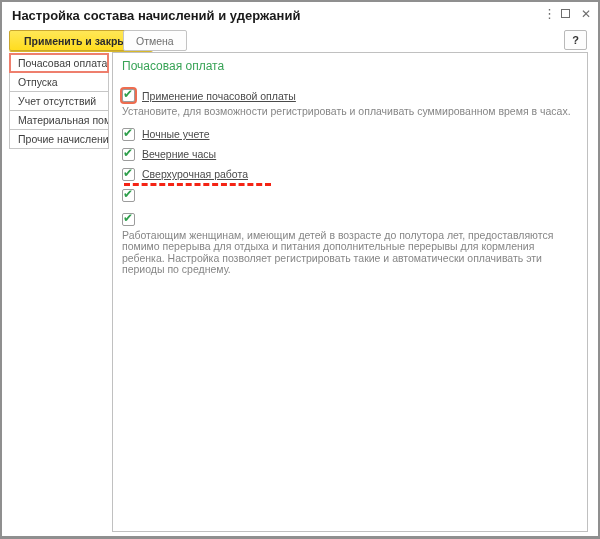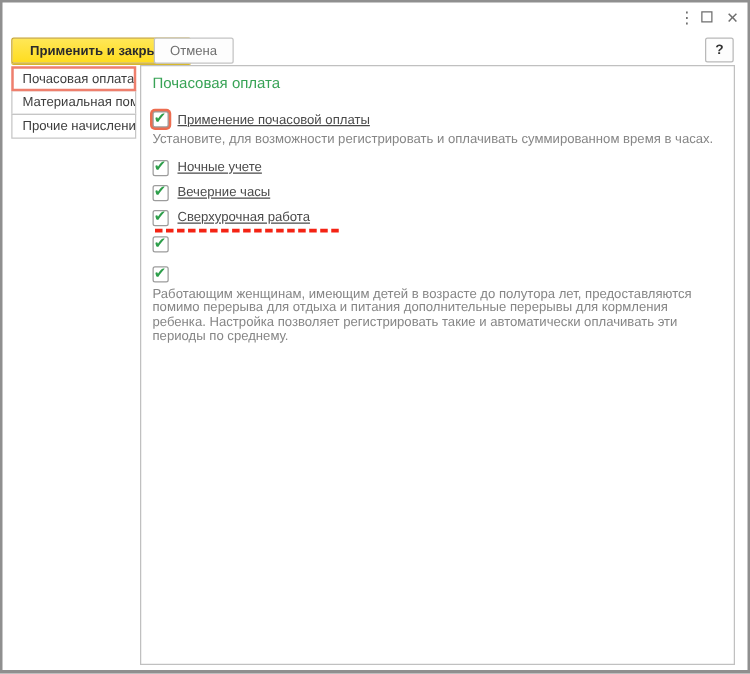--- a/index.html
+++ b/index.html
@@ -109,35 +109,38 @@
     margin: 1px 0 2px 2px;
     border-bottom: 3px dashed #f42314;
   }
 </style>
 </head>
 <body>
 
 <div class="window">
 
   <div class="titlebar">
+    <span class="title">Настройка состава начислений и удержаний</span>
     <div class="win-controls">
       <span class="wc wc-menu">⋮</span>
       <span class="wc"><span class="maxbox"></span></span>
       <span class="wc wc-close">✕</span>
     </div>
   </div>
 
   <div class="toolbar">
     <button class="btn btn-apply">Применить и закрыть</button>
     <button class="btn btn-cancel">Отмена</button>
     <button class="btn btn-help">?</button>
   </div>
 
   <div class="sidebar">
     <div class="nav-item selected">Почасовая оплата</div>
+    <div class="nav-item">Отпуска</div>
+    <div class="nav-item">Учет отсутствий</div>
     <div class="nav-item">Материальная помощь</div>
     <div class="nav-item">Прочие начисления</div>
   </div>
 
   <div class="panel">
     <div class="heading">Почасовая оплата</div>
 
     <div class="cb-row">
       <span class="cb focused">
           <span class="check">✔</span>

